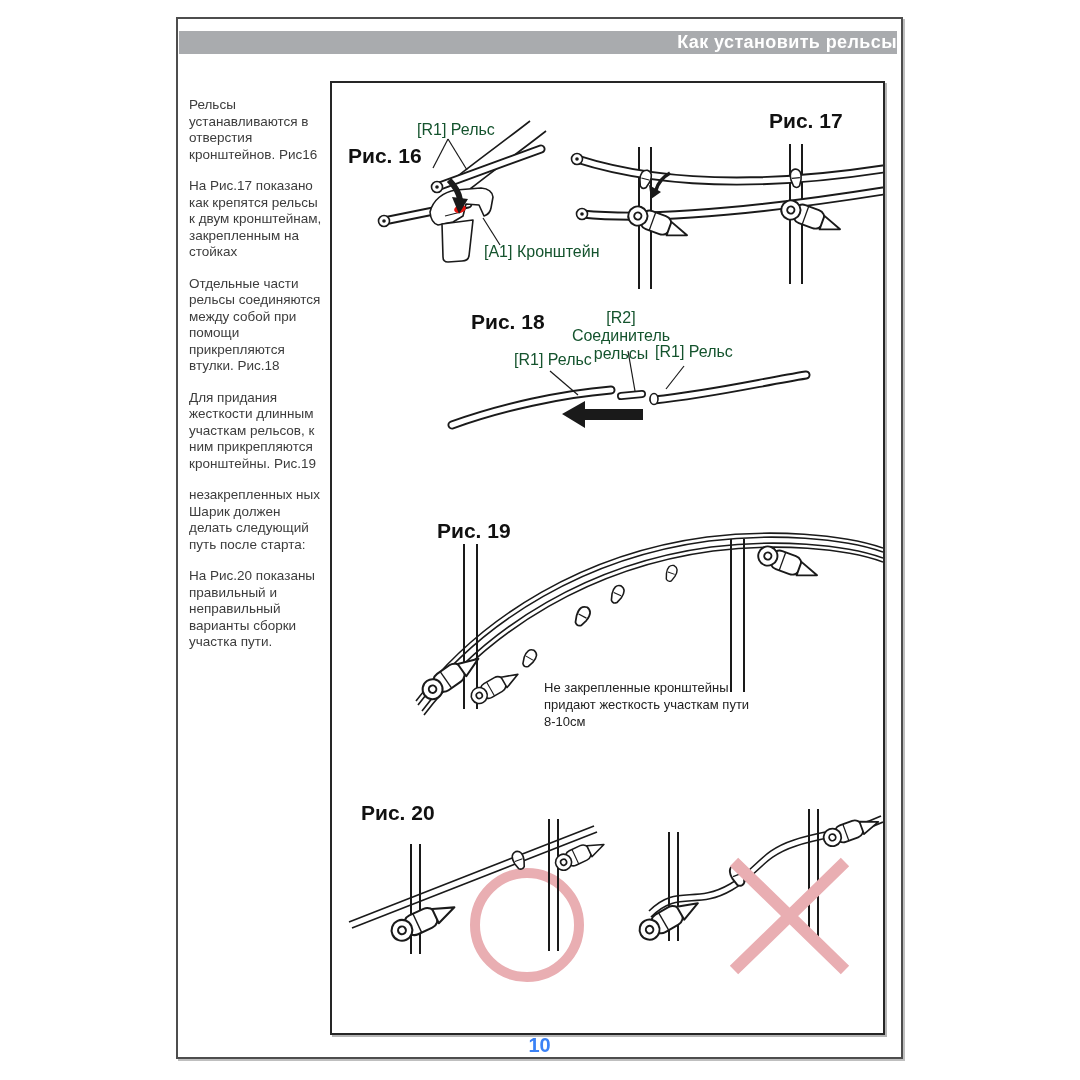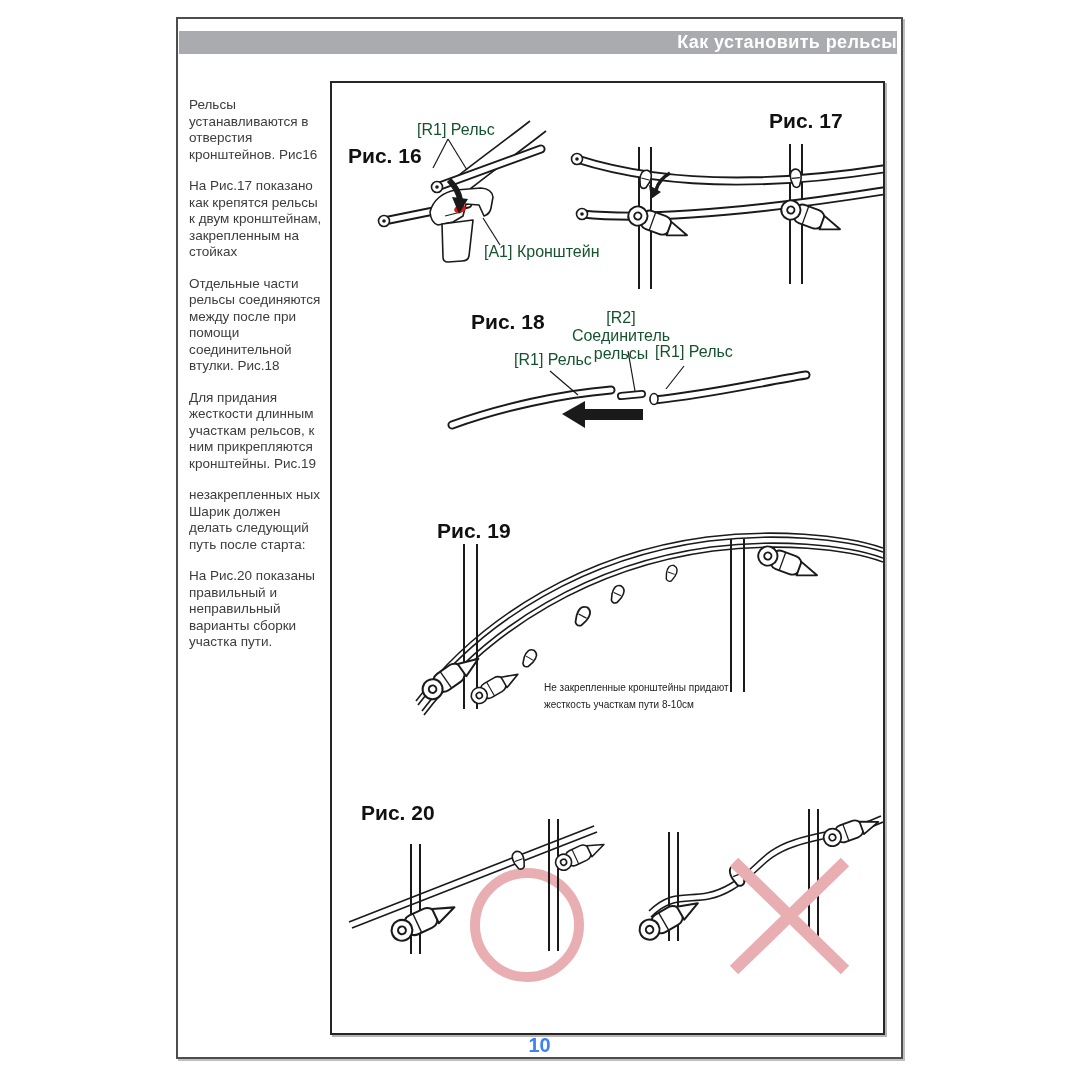--- a/index.html
+++ b/index.html
@@ -24,21 +24,21 @@
   .sidebar p{margin:0 6px 15px 0;}
   .figbox{
     position:absolute;left:152px;top:62px;width:555px;height:954px;
     border:2px solid #262626;box-sizing:border-box;background:#fff;
     box-shadow:2px 2px 0 #b5b5b5;
   }
   .figbox svg{position:absolute;left:0;top:0;}
   .figtitle{position:absolute;font-weight:bold;font-size:21px;color:#111;white-space:nowrap;}
   .callout{position:absolute;font-size:16px;color:#14532d;white-space:nowrap;}
   .callout.center{white-space:normal;text-align:center;}
-  .caption{position:absolute;font-size:10px;line-height:17px;color:#222;width:212px;}
+  .caption{position:absolute;font-size:13px;line-height:17px;color:#222;width:212px;}
   .pagenum{
     position:absolute;left:0;right:0;top:1015px;text-align:center;
     font-weight:bold;font-size:20px;color:#3b82f6;
   }
   
   .thin{stroke:#1a1a1a;stroke-width:1.6;fill:none;}
   .post{stroke:#1a1a1a;stroke-width:2;fill:none;}
   .tubeO{stroke:#1a1a1a;stroke-width:9;fill:none;stroke-linecap:round;}
   .tubeI{stroke:#ffffff;stroke-width:5.2;fill:none;stroke-linecap:round;}
   .part{fill:#ffffff;stroke:#1a1a1a;stroke-width:1.6;stroke-linejoin:round;}
@@ -52,21 +52,21 @@
 
 <div class="page">
 
   <div class="header-bar">
     <span class="header-title">Как установить рельсы</span>
   </div>
 
   <div class="sidebar">
     <p>Рельсы устанавливаются в отверстия кронштейнов. Рис16</p>
     <p>На Рис.17 показано как крепятся рельсы к двум кронштейнам, закрепленным на стойках</p>
-    <p>Отдельные части рельсы соединяются между после при помощи соединительной втулки. Рис.18</p>
+    <p>Отдельные части рельсы соединяются между собой при помощи прикрепляются втулки. Рис.18</p>
     <p>Для придания жесткости длинным участкам рельсов, к ним прикрепляются кронштейны. Рис.19</p>
     <p>незакрепленных ных Шарик должен делать следующий путь после старта:</p>
     <p>На Рис.20 показаны правильный и неправильный варианты сборки участка пути.</p>
   </div>
 
   <div class="figbox">
 
     <svg width="551" height="950" viewBox="0 0 551 950">
       <defs>
         <g id="cap">

